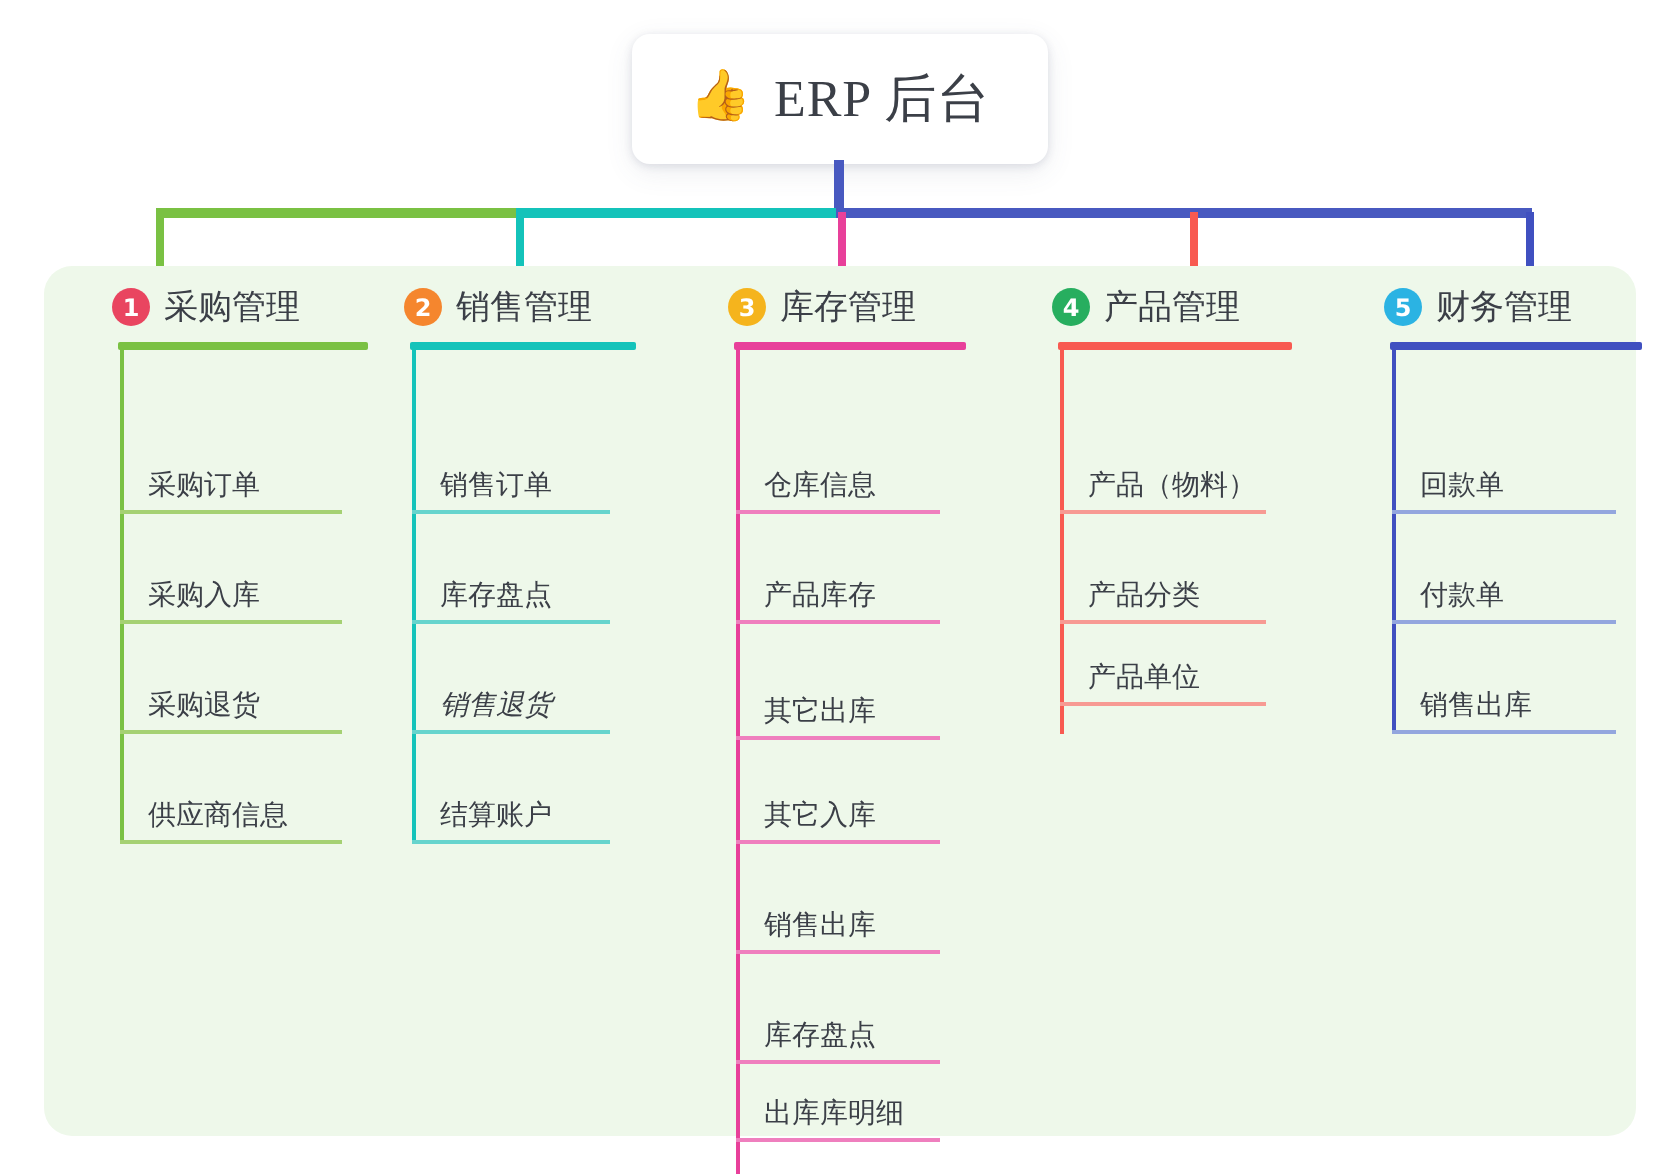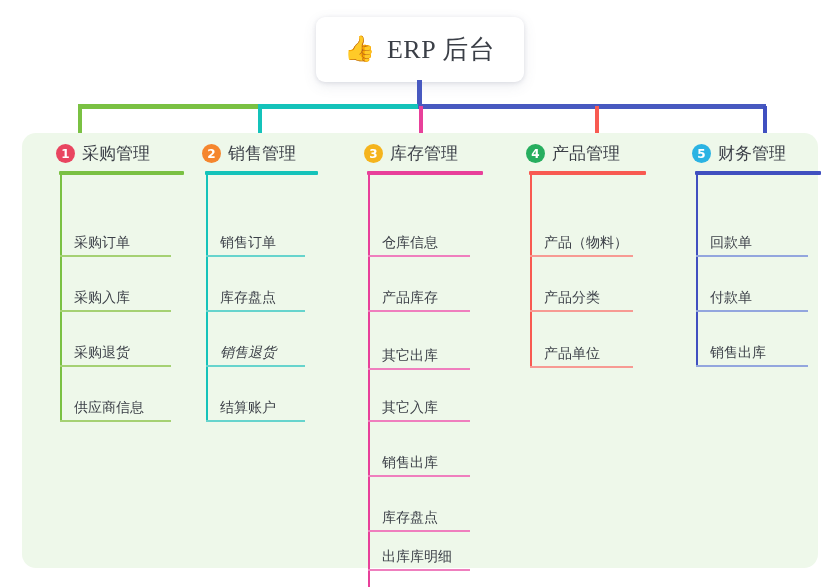--- a/index.html
+++ b/index.html
@@ -193,21 +193,21 @@
         <div class="head-rule" style="top: 38px; width: 117px; background: rgb(248, 90, 81);"></div>
         <div class="spine" style="left: 4px; top: 40px; height: 194px; background: rgb(248, 90, 81);"></div>
         <div class="leaf" style="left: 4px; top: 78px; height: 46px; width: 103px;">
           <span class="leaf-label">产品（物料）</span>
           <div class="leaf-rule" style="width: 103px; background: rgb(247, 154, 147);"></div>
         </div>
         <div class="leaf" style="left: 4px; top: 133px; height: 46px; width: 103px;">
           <span class="leaf-label">产品分类</span>
           <div class="leaf-rule" style="width: 103px; background: rgb(247, 154, 147);"></div>
         </div>
-        <div class="leaf" style="left: 4px; top: 189px; height: 46px; width: 103px; text-align: right;">
+        <div class="leaf" style="left: 4px; top: 174px; height: 46px; width: 103px; text-align: right;">
           <span class="leaf-label">产品单位</span>
           <div class="leaf-rule" style="width: 103px; background: rgb(247, 154, 147);"></div>
         </div>
       </div>
       <div class="col" style="left: 670px;">
         <div class="col-head">
           <span class="badge" style="background: rgb(43, 179, 227);">5</span>
           <span class="col-title">财务管理</span>
         </div>
         <div class="head-rule" style="top: 38px; width: 126px; background: rgb(64, 80, 192);"></div>

